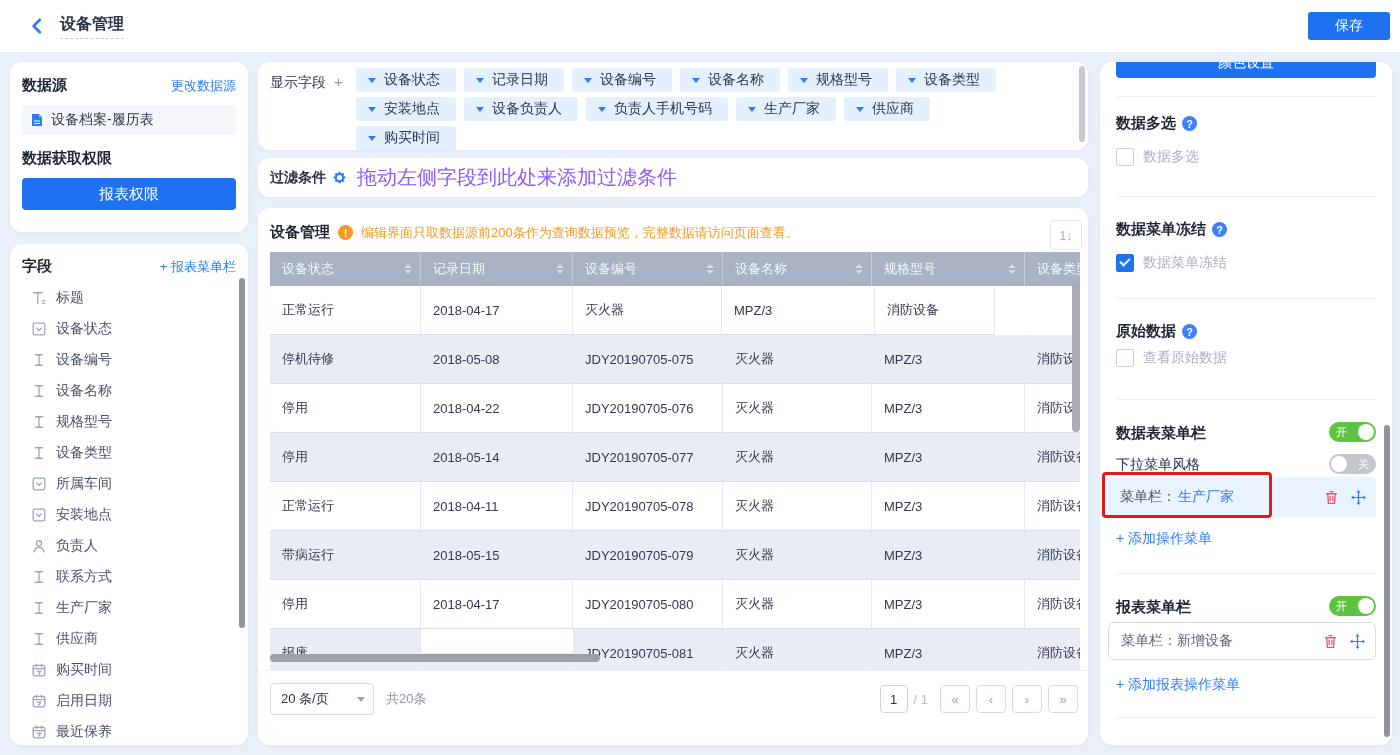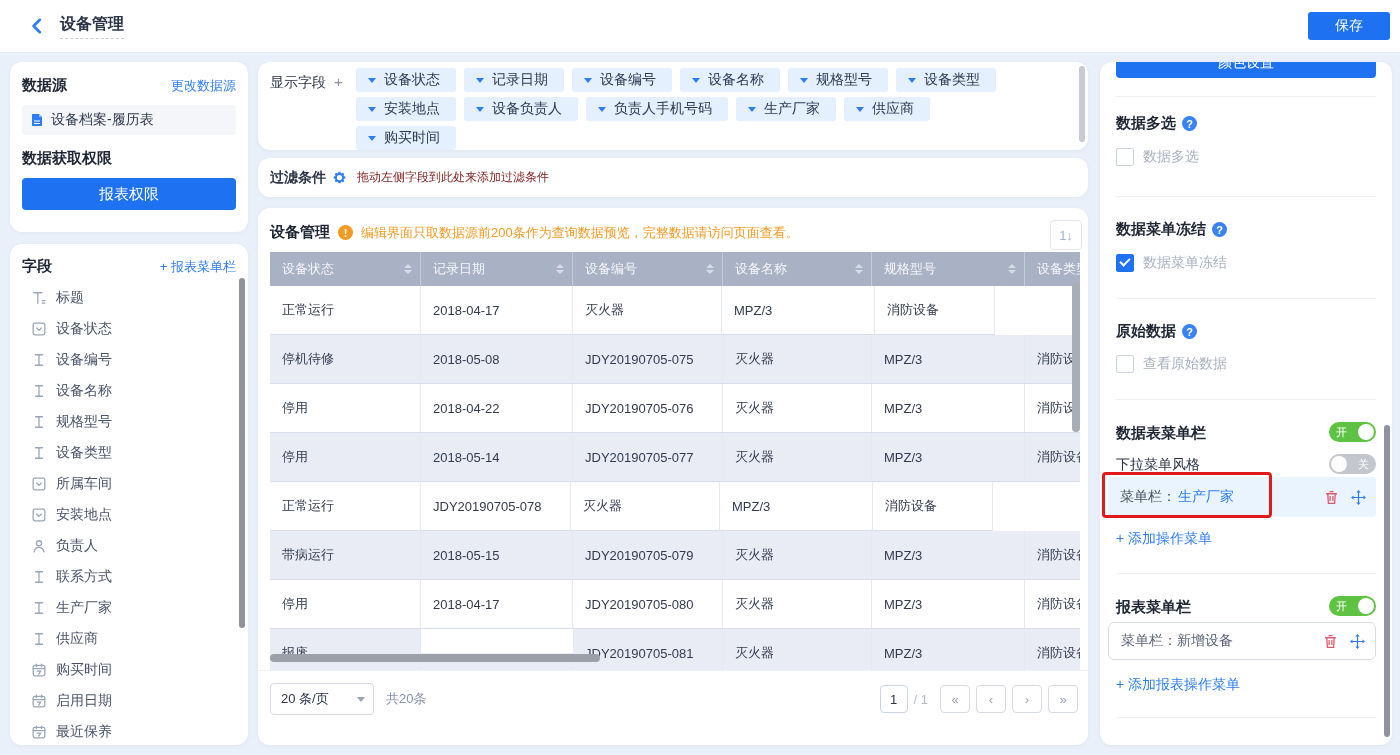--- a/index.html
+++ b/index.html
@@ -41,21 +41,21 @@
   .chips-block{position:absolute;left:98px;top:6px;right:16px}
   .chip-row{display:flex;gap:8px;margin-bottom:5px;height:24px}
   .chip{display:inline-flex;align-items:center;background:#e4f0fd;border-radius:3px;height:24px;
         padding:0 16px 0 12px;font-size:14px;color:#2b3952;cursor:pointer;white-space:nowrap}
   .tri{width:0;height:0;border-left:4px solid transparent;border-right:4px solid transparent;
        border-top:5px solid #2e7df6;margin-right:8px}
   
   #filtercard{left:258px;top:158px;width:830px;height:39px;display:flex;align-items:center}
   .filterlabel{font-size:14px;font-weight:bold;color:#2b3346;margin-left:12px}
   .gear{width:15px;height:15px;margin-left:6px;cursor:pointer}
-  .filterph{font-size:12px;color:#7f1d1d;margin-left:10px}
+  .filterph{font-size:20px;color:#8b5cf6;margin-left:10px}
   
   #tablecard{left:258px;top:208px;width:830px;height:537px}
   .tbl-titlerow{display:flex;align-items:center;margin:15px 12px 0;gap:8px}
   .warnicon{width:15px;height:15px;border-radius:50%;background:#f59a23;color:#fff;font-size:11px;
             font-weight:bold;display:inline-flex;align-items:center;justify-content:center;flex:none}
   .warntext{font-size:13px;color:#f59a23}
   .sortbox{position:absolute;right:6px;top:12px;width:30px;height:28px;border:1px solid #e2e6ee;
            border-radius:4px;background:#fff;display:flex;align-items:center;justify-content:center;
            font-size:13px;color:#9fb3d1;cursor:pointer}
   .tblwrap{position:absolute;left:12px;top:44px;width:810px;height:418px;overflow:hidden}
@@ -438,20 +438,21 @@
           <div class="trow brow alt">
             <div class="td" style="width: 151px;">停用</div>
             <div class="td" style="width: 152px;">2018-05-14</div>
             <div class="td" style="width: 150px;">JDY20190705-077</div>
             <div class="td" style="width: 149px;">灭火器</div>
             <div class="td" style="width: 153px;">MPZ/3</div>
             <div class="td" style="width: 120px;">消防设备</div>
           </div>
           <div class="trow brow">
             <div class="td" style="width: 151px;">正常运行</div>
+            <div class="td" style="width: 152px;">2018-04-11</div>
             <div class="td" style="width: 150px;">JDY20190705-078</div>
             <div class="td" style="width: 149px;">灭火器</div>
             <div class="td" style="width: 153px;">MPZ/3</div>
             <div class="td" style="width: 120px;">消防设备</div>
           </div>
           <div class="trow brow alt">
             <div class="td" style="width: 151px;">带病运行</div>
             <div class="td" style="width: 152px;">2018-05-15</div>
             <div class="td" style="width: 150px;">JDY20190705-079</div>
             <div class="td" style="width: 149px;">灭火器</div>
@@ -517,21 +518,21 @@
     <div class="rc cbrow" style="top:192px">
       <span class="cbx checked"></span>
       <span>数据菜单冻结</span>
     </div>
     <div class="rc divider" style="top:236px"></div>
 
     <div class="rc rtitle" style="top:260px">
       <span>原始数据</span>
       <span class="qicon">?</span>
     </div>
-    <div class="rc cbrow" style="top:293px">
+    <div class="rc cbrow" style="top:287px">
       <span class="cbx"></span>
       <span>查看原始数据</span>
     </div>
     <div class="rc divider" style="top:337px"></div>
 
     <div class="rc rtitle" style="top:362px">
       <span>数据表菜单栏</span>
     </div>
     <div class="toggle on" style="top:360px">
       <span>开</span>

